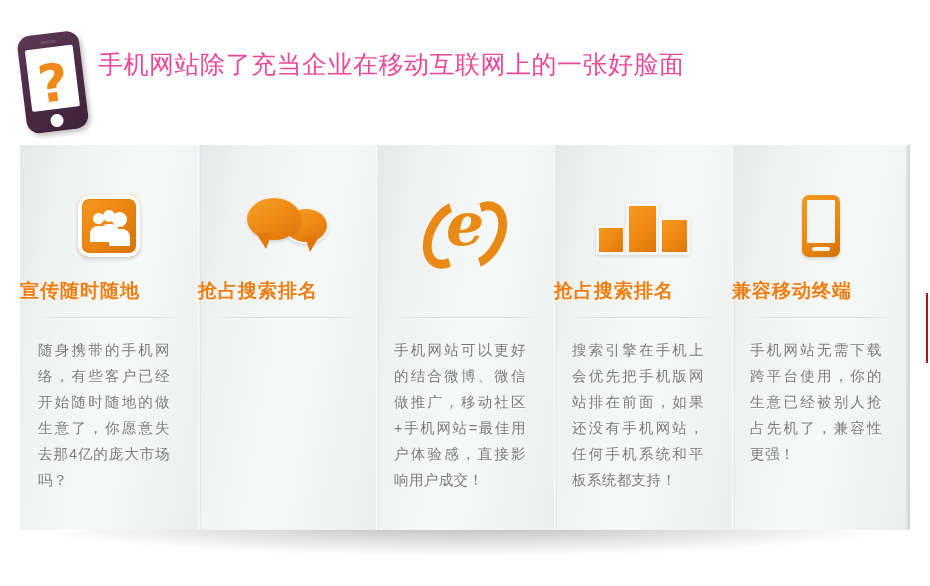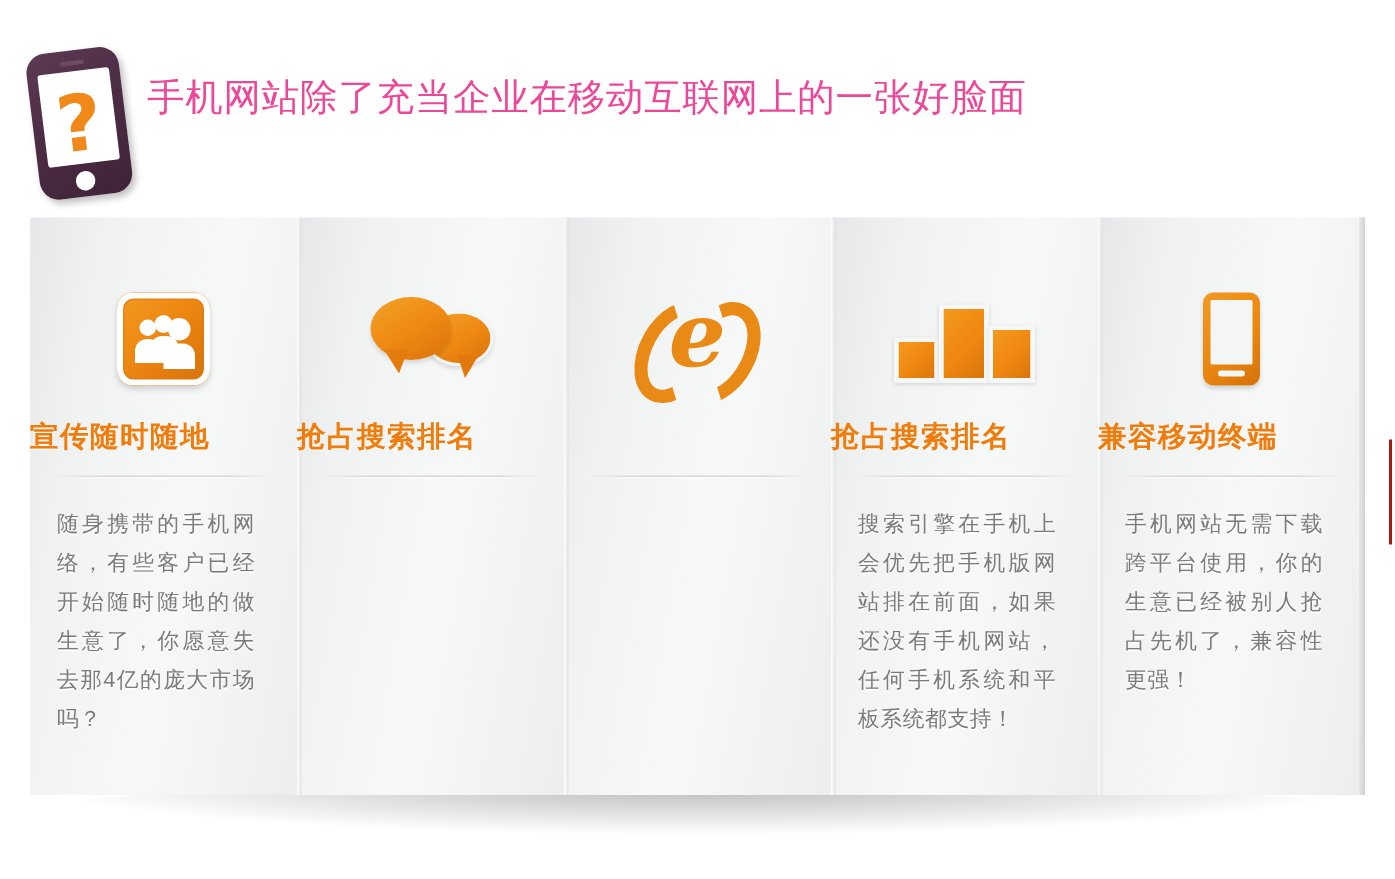--- a/index.html
+++ b/index.html
@@ -419,20 +419,21 @@
   <div class="col">
     <div class="icon-wrap">
       <div class="icon-e">
         <span class="arc arc-l"></span>
         <span class="arc arc-r"></span>
         <span class="e-glyph">e</span>
       </div>
     </div>
     <div class="divider"></div>
     <div class="divider-hl"></div>
+    <div class="col-body">手机网站可以更好的结合微博、微信做推广，移动社区+手机网站=最佳用户体验感，直接影响用户成交！</div>
   </div>
 
   <div class="col">
     <div class="icon-wrap">
       <div class="icon-bars">
         <span class="bar b1"></span>
         <span class="bar b2"></span>
         <span class="bar b3"></span>
       </div>
     </div>

